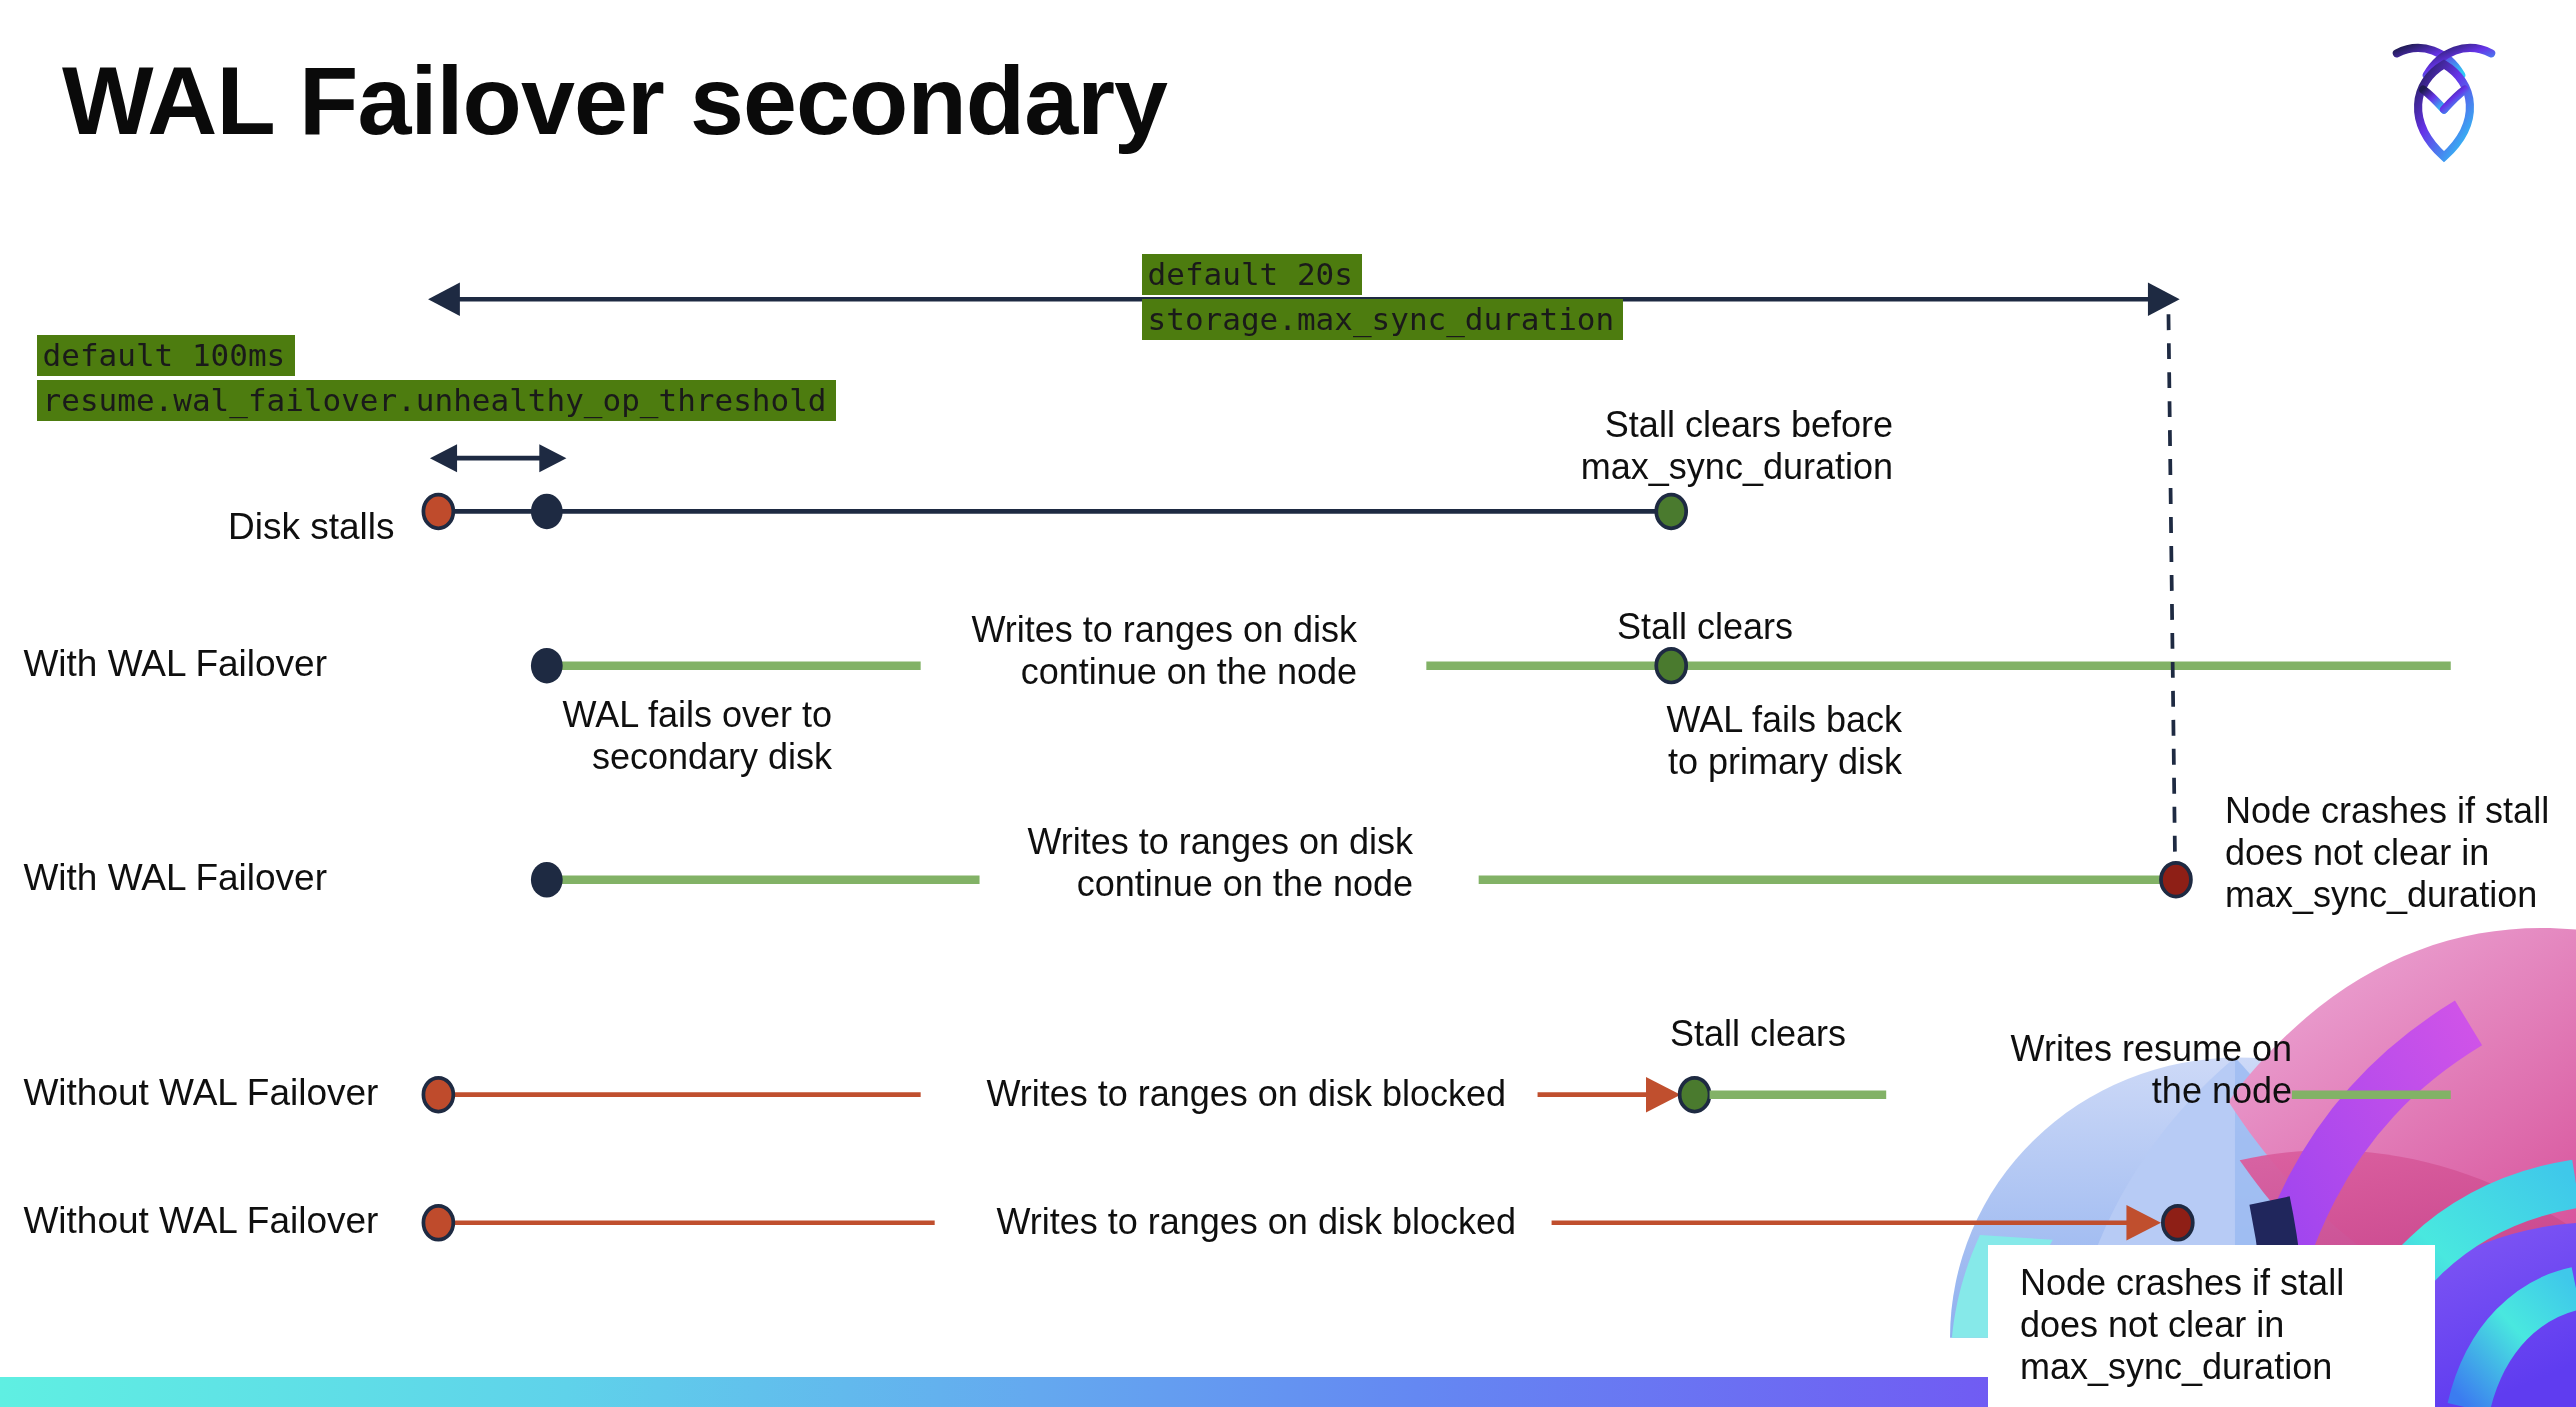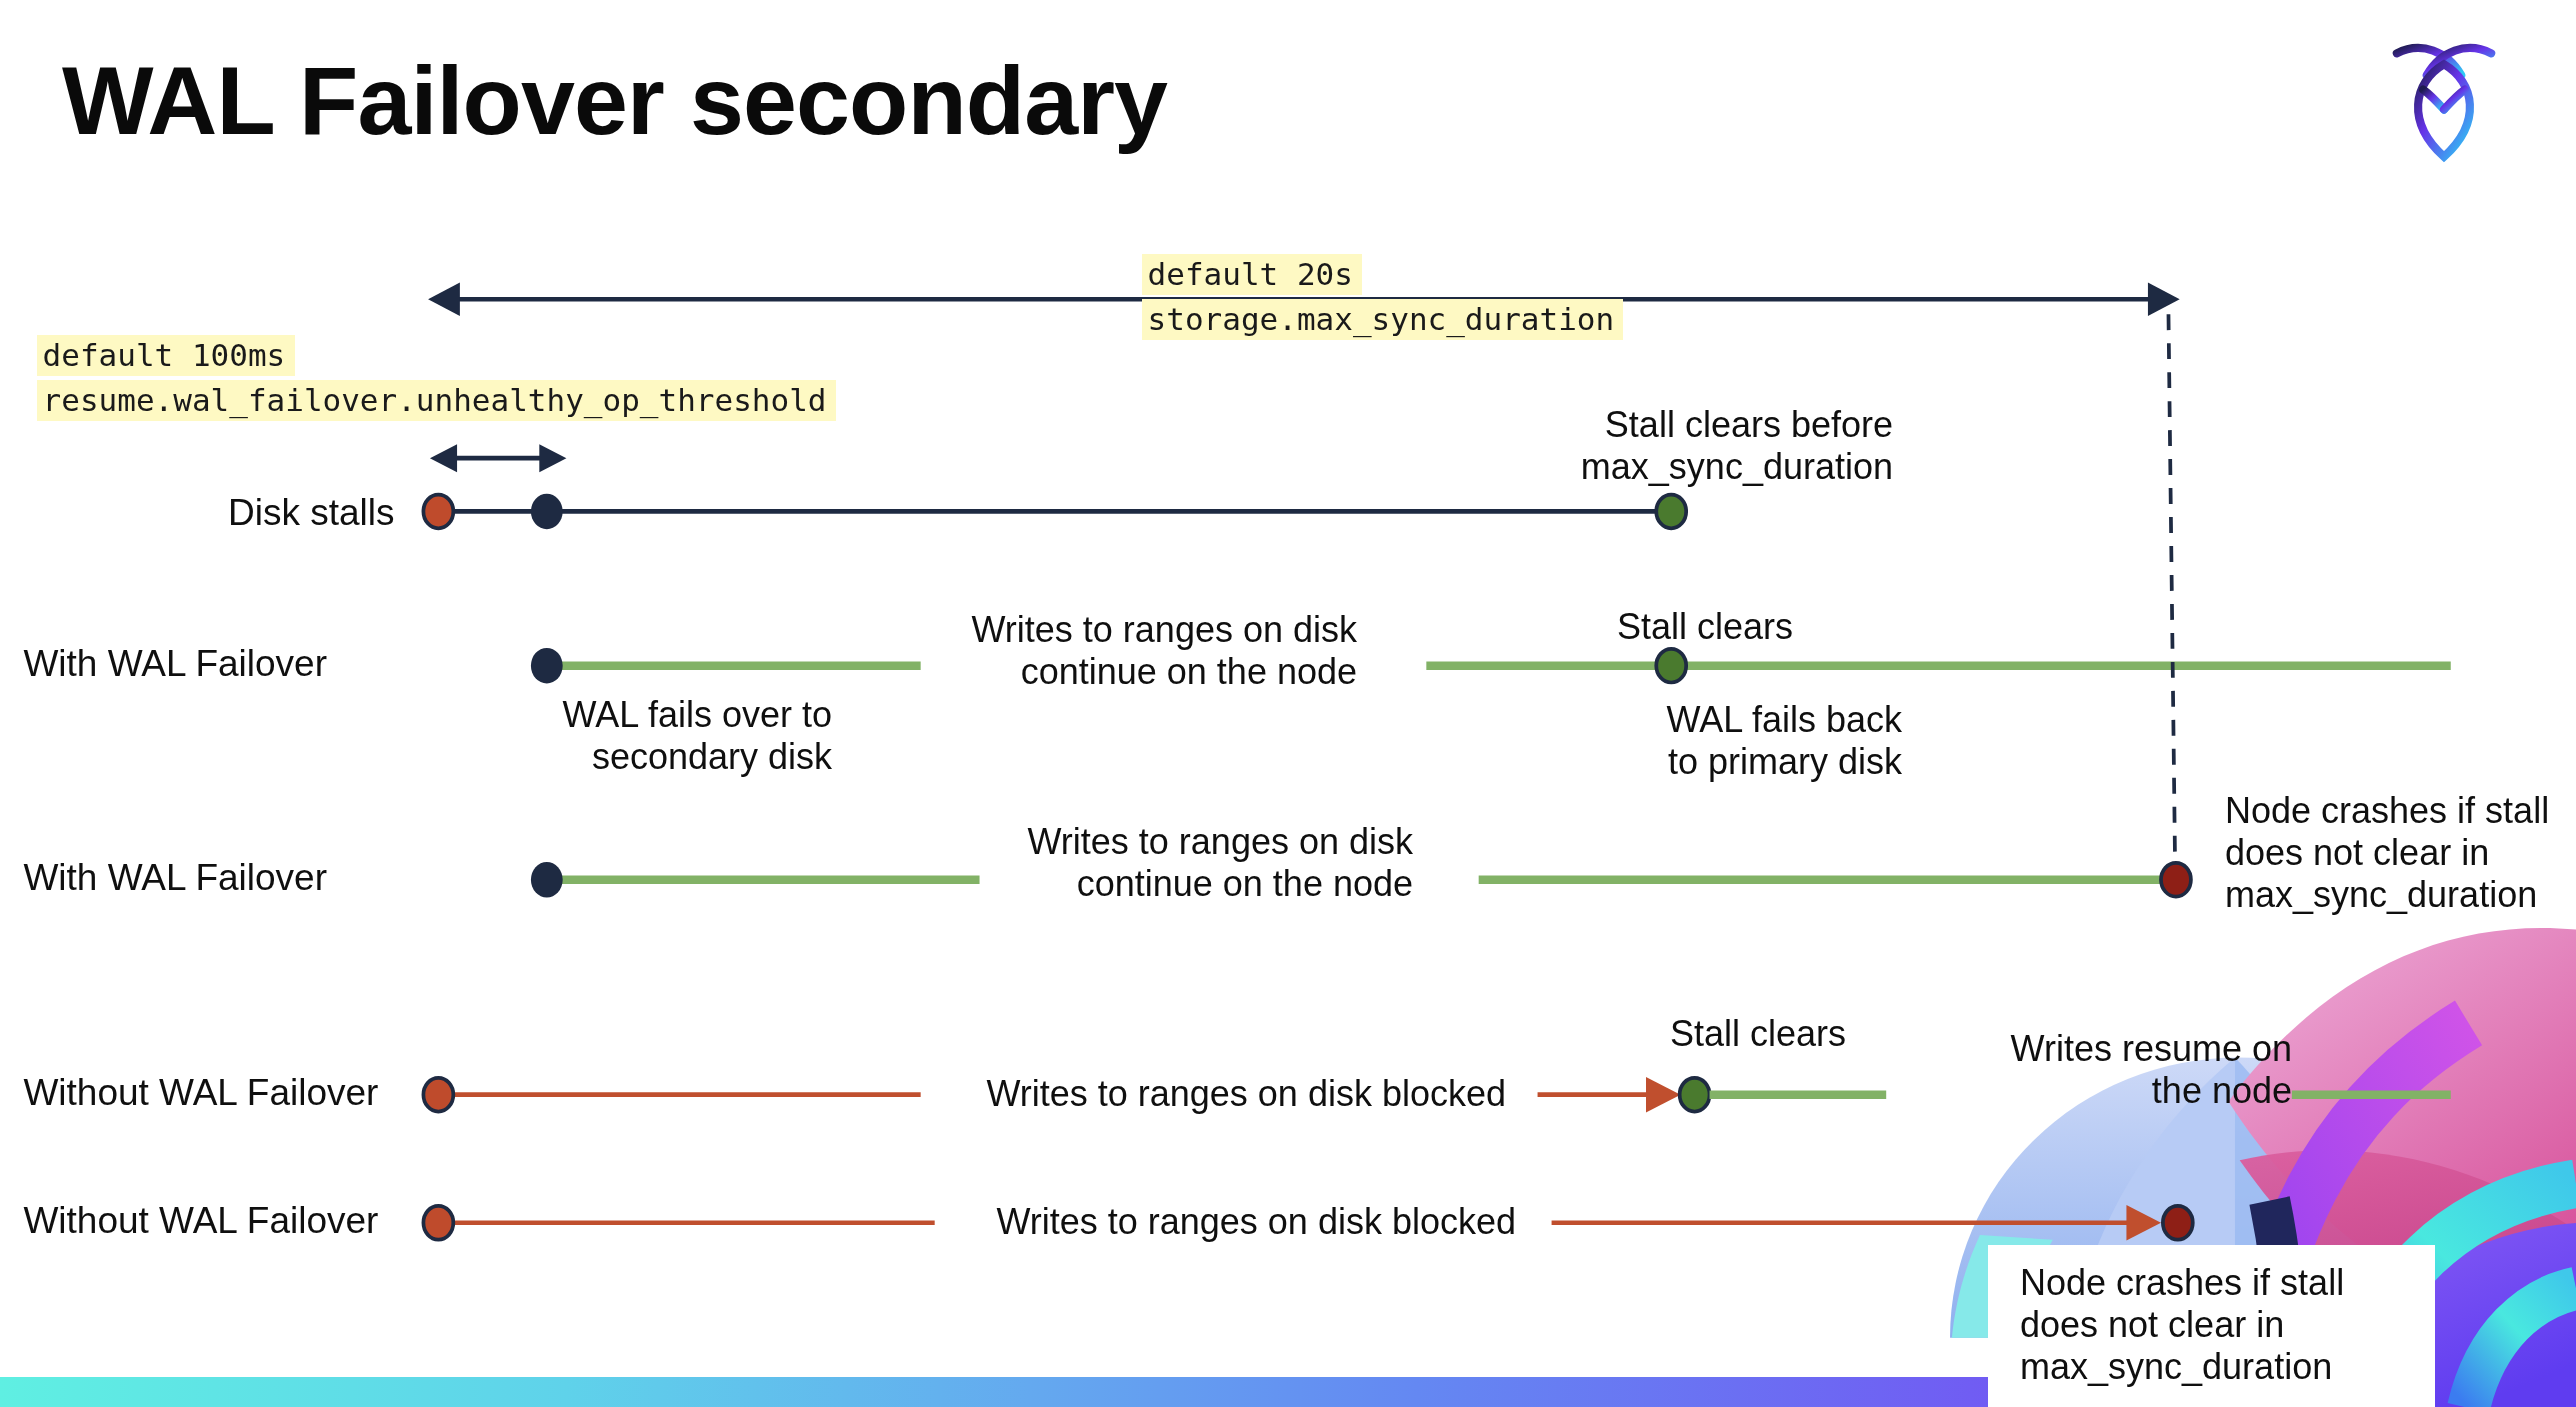--- a/index.html
+++ b/index.html
@@ -10,21 +10,21 @@
   .logo{position:absolute;left:2389px;top:37px;width:110px;height:127px;}
   .art{position:absolute;left:1922px;top:922px;width:654px;height:486px;z-index:1;}
   .bottom-bar{position:absolute;left:0;top:1377px;width:2576px;height:31px;z-index:0;
       background:linear-gradient(90deg,#5fefe2 0%,#5fd2ea 22%,#64a9ef 40%,#6488f2 55%,#7256f3 80%,#7f4ff0 100%);}
   .diagram{position:absolute;left:0;top:0;width:2576px;height:1408px;z-index:2;}
   .txt{position:absolute;font-size:36px;line-height:1.17;white-space:pre-line;z-index:4;}
   .ctr{text-align:right;}
   .row-label{position:absolute;font-size:37px;z-index:4;}
   .cfg{position:absolute;z-index:4;font-family:"DejaVu Sans Mono","Liberation Mono",monospace;
        font-size:31px;color:#1a1a1a;}
-  .cfg span{display:inline-block;background:#fef9c3;padding:1.9px 9.3px 2.8px 5.6px;margin-bottom:4.7px;}
+  .cfg span{display:inline-block;background:#4d7c0f;padding:1.9px 9.3px 2.8px 5.6px;margin-bottom:4.7px;}
   .note-box{position:absolute;left:1988px;top:1245px;width:447px;height:163px;background:#ffffff;z-index:3;}
   .note-box .inner{position:absolute;left:32px;top:17px;font-size:36px;line-height:1.17;white-space:pre-line;}
 </style>
 </head>
 <body>
 
 <div class="canvas">
 
   <svg class="art" viewBox="0 0 700 520" aria-hidden="true">
     <defs>
@@ -137,21 +137,21 @@
     <line x1="1829" y1="1171" x2="2018" y2="1171" stroke="#82b266" stroke-width="9"></line>
     <line x1="2452" y1="1171" x2="2622" y2="1171" stroke="#82b266" stroke-width="9"></line>
 
     <line x1="469" y1="1308" x2="1000" y2="1308" stroke="#c04f2e" stroke-width="5"></line>
     <line x1="1660" y1="1308" x2="2282" y2="1308" stroke="#c04f2e" stroke-width="5"></line>
     <polygon points="2312,1308 2275,1289 2275,1327" fill="#c04f2e"></polygon>
     <ellipse cx="469" cy="1308" rx="16" ry="18" fill="#bf4b2c" stroke="#1e2a42" stroke-width="4"></ellipse>
     <ellipse cx="2330" cy="1308" rx="16" ry="18" fill="#8e1f16" stroke="#1e2a42" stroke-width="4"></ellipse>
   </svg>
 
-  <div class="row-label" style="left:228px;top:492px;">Disk stalls</div>
+  <div class="row-label" style="left:228px;top:506px;">Disk stalls</div>
   <div class="row-label" style="left:23.4px;top:643px;">With WAL Failover</div>
   <div class="row-label" style="left:23.4px;top:857px;">With WAL Failover</div>
   <div class="row-label" style="left:23.4px;top:1072px;">Without WAL Failover</div>
   <div class="row-label" style="left:23.4px;top:1200px;">Without WAL Failover</div>
 
   <div class="txt ctr" style="left:1500px;top:404px;width:393px;">Stall clears before
 max_sync_duration</div>
   <div class="txt ctr" style="left:1550px;top:606px;width:243px;">Stall clears</div>
   <div class="txt ctr" style="left:946px;top:609px;width:411px;">Writes to ranges on disk
 continue on the node</div>

